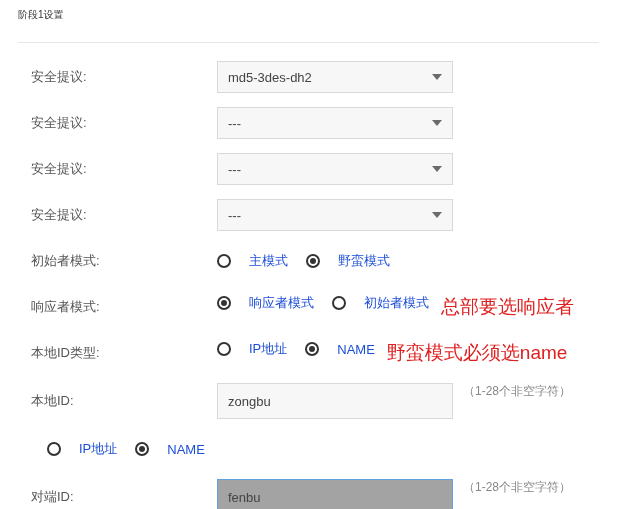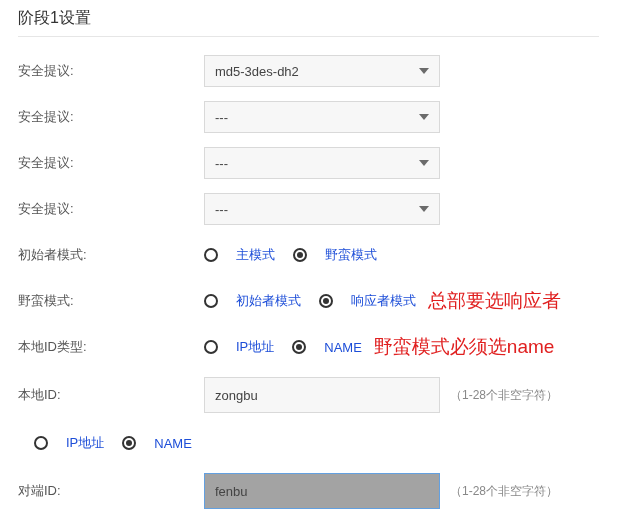--- a/index.html
+++ b/index.html
@@ -6,40 +6,41 @@
   body {
     font-family: "Microsoft YaHei", Arial, sans-serif;
     font-size: 13px;
     color: #333;
     background: #fff;
     width: 617px;
     position: relative;
   }
   .panel { padding: 0 18px 10px 18px; }
   .section-title {
-    font-size: 16px;
+    font-size: 10px;
     color: #333;
-    padding: 8px 0 7px 0;
+    padding: 8px 0 20px 0;
     border-bottom: 1px solid #e6e6e6;
     margin-bottom: 18px;
   }
   .row {
     display: flex;
     align-items: center;
     margin-bottom: 14px;
     min-height: 32px;
+    margin-left: 13px;
   }
   .label-col {
     width: 170px;
     color: #555;
     font-size: 13px;
   }
   .control-col {
     display: flex;
-    align-items: center;
+    align-items: flex-start;
     gap: 0;
     position: relative;
     padding-left: 16px;
   }
   .select {
     width: 236px;
     height: 32px;
     border: 1px solid #d9d9d9;
     background: #f7f7f7;
     display: flex;
@@ -146,30 +147,30 @@
         </div>
         <div class="radio">
           <span class="radio-dot checked"></span>
           <span>野蛮模式</span>
         </div>
       </div>
     </div>
   </div>
 
   <div class="row">
-    <div class="label-col">野蛮模式:</div>
-    <div class="control-col">
-      <div class="radio-group">
+    <div class="label-col">响应者模式:</div>
+    <div class="control-col">
+      <div class="radio-group">
+        <div class="radio">
+          <span class="radio-dot checked"></span>
+          <span>响应者模式</span>
+        </div>
         <div class="radio">
           <span class="radio-dot"></span>
           <span>初始者模式</span>
-        </div>
-        <div class="radio">
-          <span class="radio-dot checked"></span>
-          <span>响应者模式</span>
         </div>
       </div>
       <span class="note">总部要选响应者</span>
     </div>
   </div>
 
   <div class="row">
     <div class="label-col">本地ID类型:</div>
     <div class="control-col">
       <div class="radio-group">

